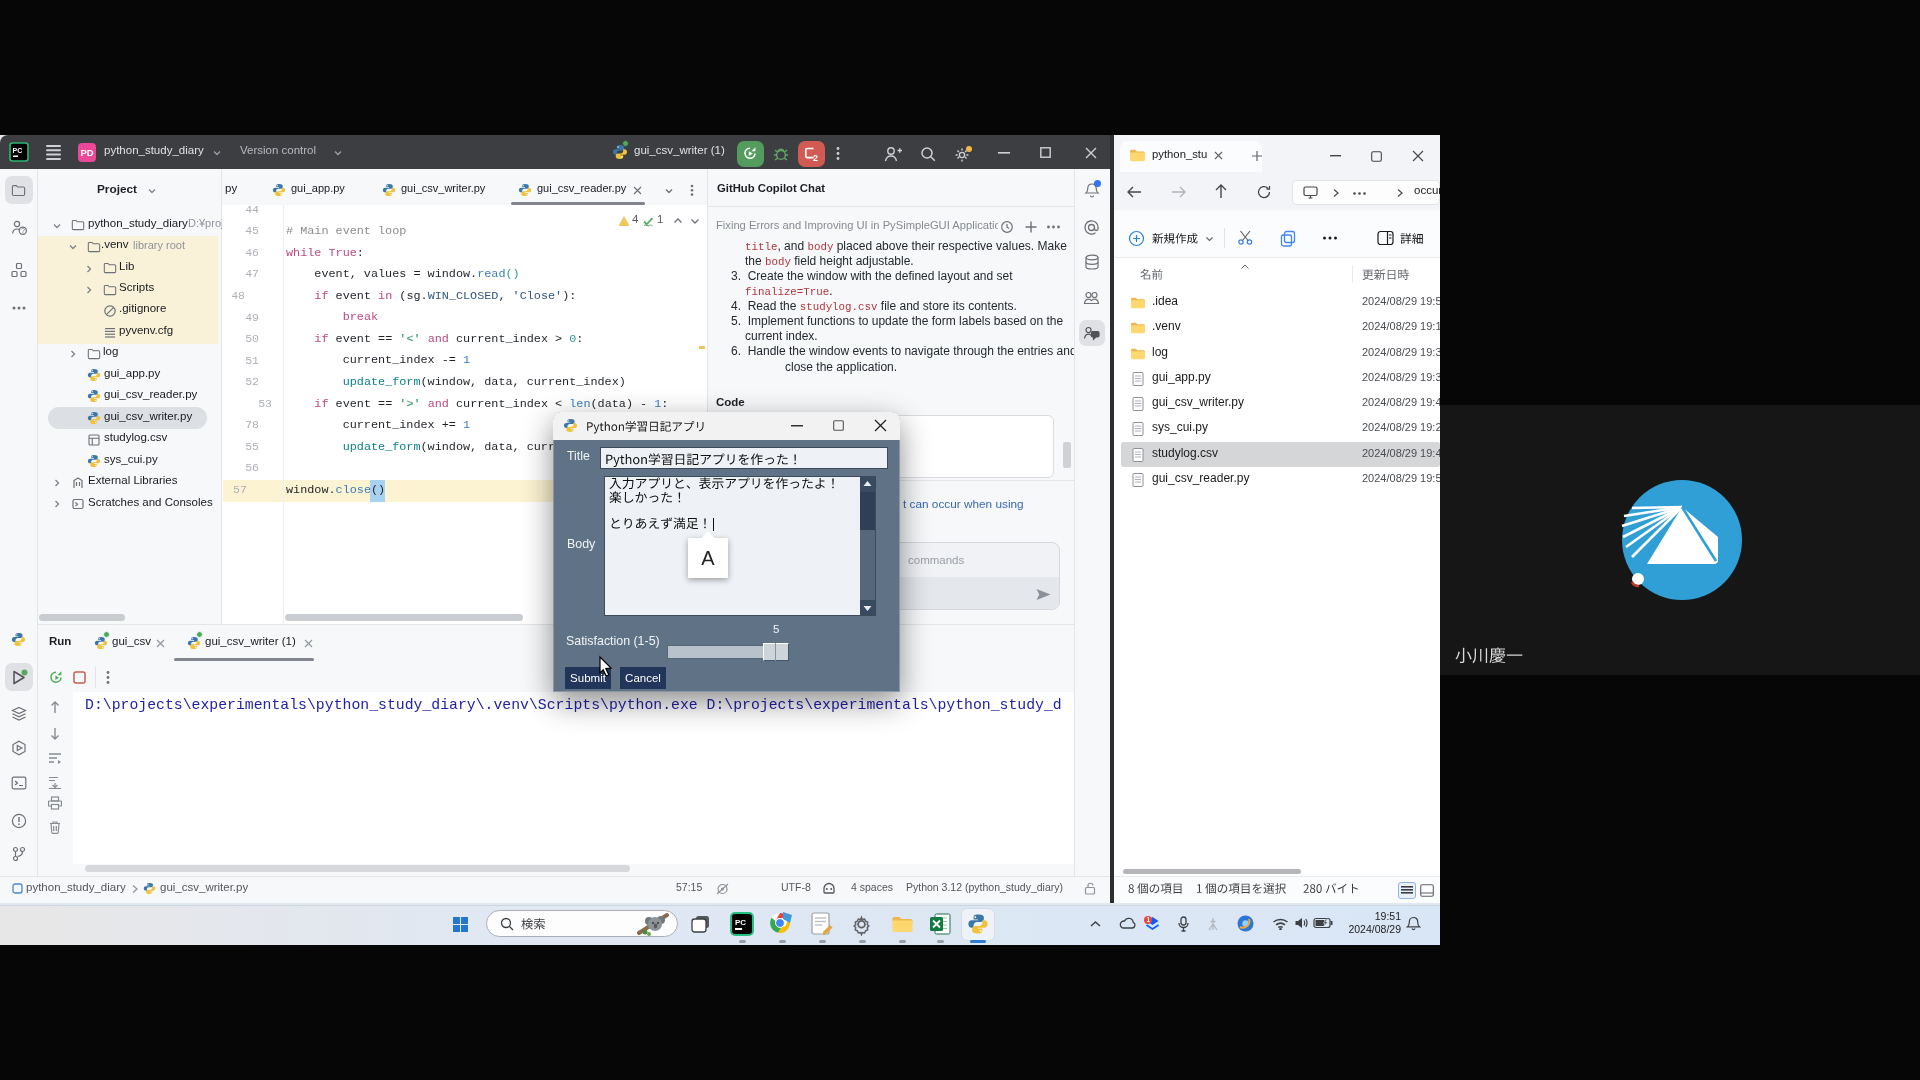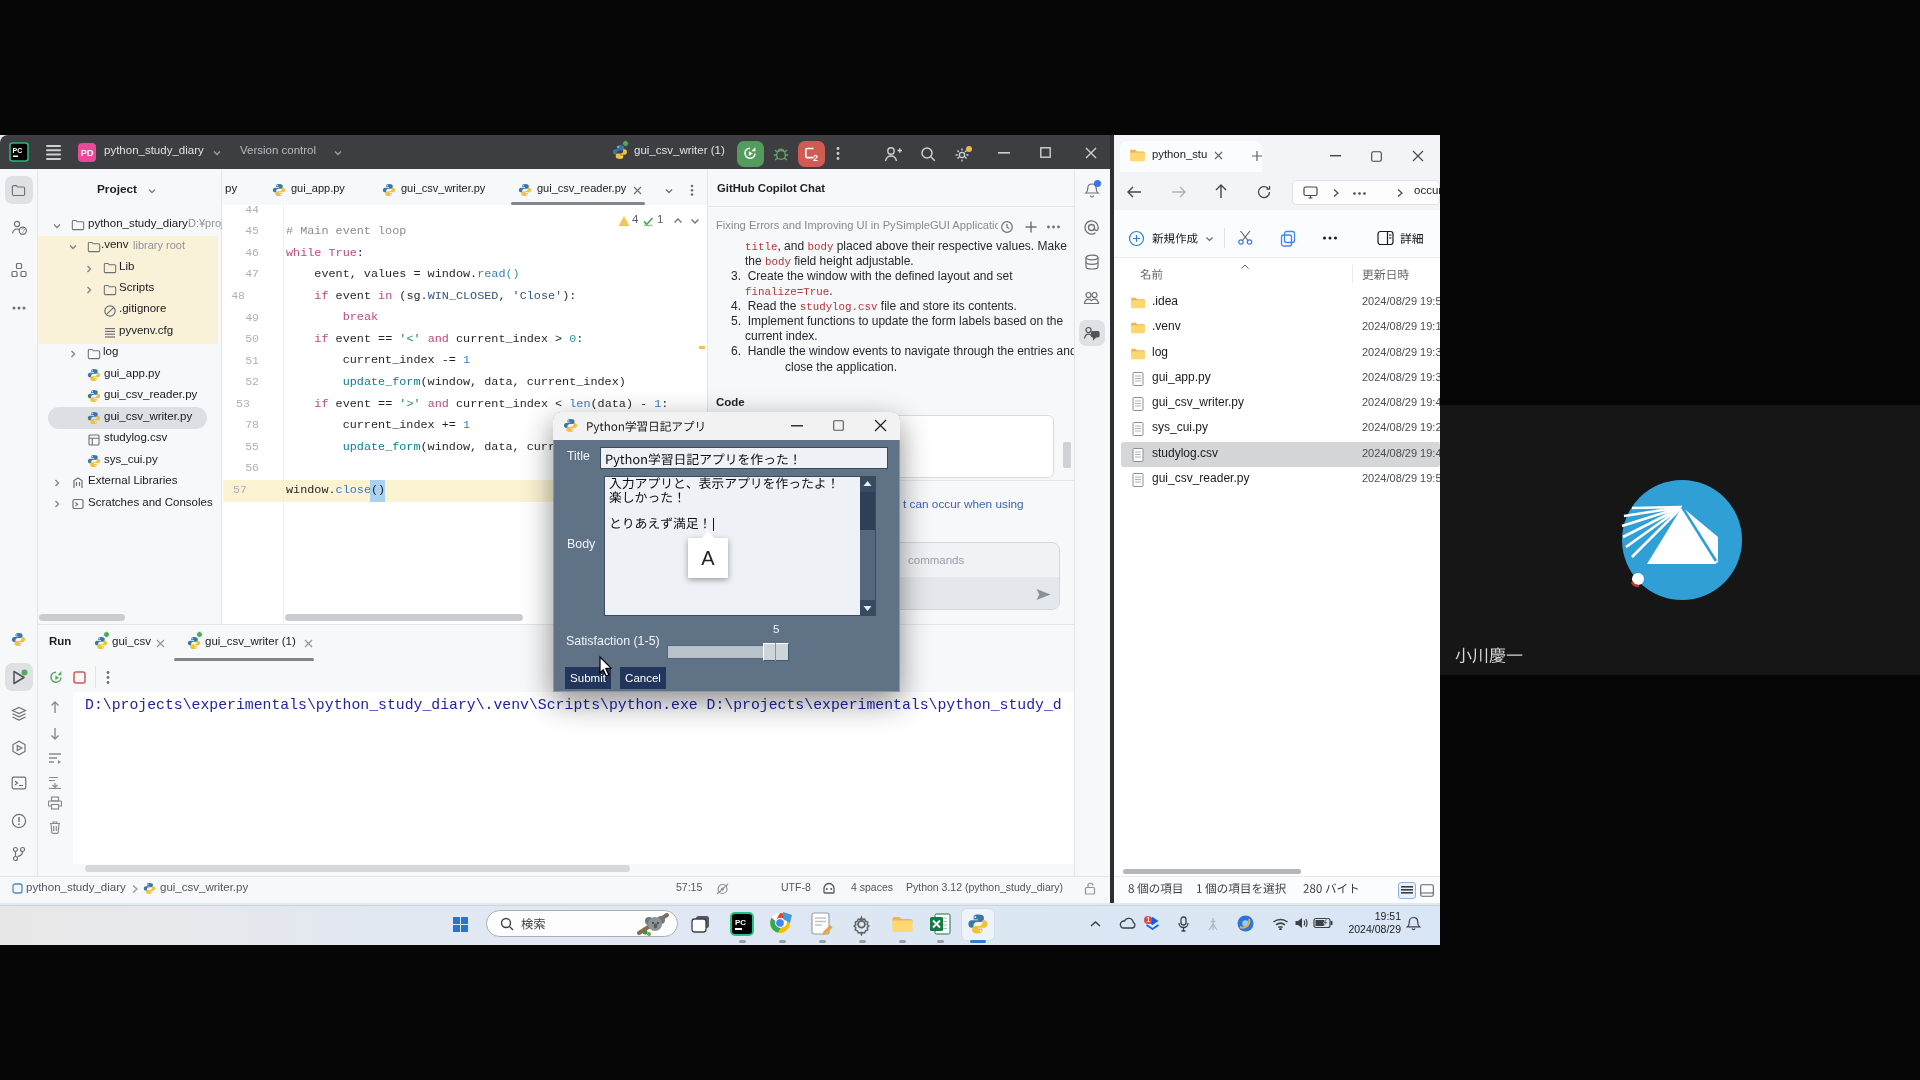--- a/index.html
+++ b/index.html
@@ -318,21 +318,21 @@
 <div class="a" style="left:219px;top:288.9px;font:400 11.5px 'Liberation Mono',monospace;color:#aeb1b8;white-space:pre;width:26px;text-align:right">48</div>
 <div class="a" style="left:286px;top:288.7px;font:400 11.8px 'Liberation Mono',monospace;color:#1f2328;white-space:pre;">    <span style="color:#bb4983">if</span> event <span style="color:#bb4983">in</span> (sg.<span style="color:#33567d">WIN_CLOSED</span>, <span style="color:#33567d">'Close'</span>):</div>
 <div class="a" style="left:233px;top:310.5px;font:400 11.5px 'Liberation Mono',monospace;color:#aeb1b8;white-space:pre;width:26px;text-align:right">49</div>
 <div class="a" style="left:286px;top:310.3px;font:400 11.8px 'Liberation Mono',monospace;color:#1f2328;white-space:pre;">        <span style="color:#bb4983">break</span></div>
 <div class="a" style="left:233px;top:332.0px;font:400 11.5px 'Liberation Mono',monospace;color:#aeb1b8;white-space:pre;width:26px;text-align:right">50</div>
 <div class="a" style="left:286px;top:331.8px;font:400 11.8px 'Liberation Mono',monospace;color:#1f2328;white-space:pre;">    <span style="color:#bb4983">if</span> event == <span style="color:#208f5d">'&lt;'</span> <span style="color:#bb4983">and</span> current_index &gt; <span style="color:#2e9a8d">0</span>:</div>
 <div class="a" style="left:233px;top:353.6px;font:400 11.5px 'Liberation Mono',monospace;color:#aeb1b8;white-space:pre;width:26px;text-align:right">51</div>
 <div class="a" style="left:286px;top:353.4px;font:400 11.8px 'Liberation Mono',monospace;color:#1f2328;white-space:pre;">        current_index -= <span style="color:#2f7dd1">1</span></div>
 <div class="a" style="left:233px;top:375.1px;font:400 11.5px 'Liberation Mono',monospace;color:#aeb1b8;white-space:pre;width:26px;text-align:right">52</div>
 <div class="a" style="left:286px;top:374.9px;font:400 11.8px 'Liberation Mono',monospace;color:#1f2328;white-space:pre;">        <span style="color:#0a7f8c">update_form</span>(window, data, current_index)</div>
-<div class="a" style="left:230px;top:396.7px;font:400 11.5px 'Liberation Mono',monospace;color:#aeb1b8;white-space:pre;width:26px;text-align:center">53</div>
+<div class="a" style="left:246px;top:396.7px;font:400 11.5px 'Liberation Mono',monospace;color:#aeb1b8;white-space:pre;width:26px;text-align:right">53</div>
 <div class="a" style="left:286px;top:396.5px;font:400 11.8px 'Liberation Mono',monospace;color:#1f2328;white-space:pre;">    <span style="color:#bb4983">if</span> event == <span style="color:#208f5d">'&gt;'</span> <span style="color:#bb4983">and</span> current_index &lt; <span style="color:#3a7dbd">len</span>(data) - <span style="color:#2f7dd1">1</span>:</div>
 <div class="a" style="left:233px;top:418.2px;font:400 11.5px 'Liberation Mono',monospace;color:#aeb1b8;white-space:pre;width:26px;text-align:right">78</div>
 <div class="a" style="left:286px;top:418.0px;font:400 11.8px 'Liberation Mono',monospace;color:#1f2328;white-space:pre;">        current_index += <span style="color:#2f7dd1">1</span></div>
 <div class="a" style="left:233px;top:439.8px;font:400 11.5px 'Liberation Mono',monospace;color:#aeb1b8;white-space:pre;width:26px;text-align:right">55</div>
 <div class="a" style="left:286px;top:439.6px;font:400 11.8px 'Liberation Mono',monospace;color:#1f2328;white-space:pre;">        <span style="color:#0a7f8c">update_form</span>(window, data, current_index)</div>
 <div class="a" style="left:233px;top:461.3px;font:400 11.5px 'Liberation Mono',monospace;color:#aeb1b8;white-space:pre;width:26px;text-align:right">56</div>
 <div class="a" style="left:233px;top:482.9px;font:400 11.5px 'Liberation Mono',monospace;color:#aeb1b8;white-space:pre;width:26px;text-align:left">57</div>
 <div class="a" style="left:286px;top:482.7px;font:400 11.8px 'Liberation Mono',monospace;color:#1f2328;white-space:pre;">window.<span style="color:#3a7dbd">close</span>()</div>
 <div class="a" style="left:283px;top:205px;width:1px;height:419px;background:#eceef1;"></div>
 <div class="a" style="left:285px;top:614px;width:238px;height:7px;background:#c9ccd1;border-radius:4px;"></div>

